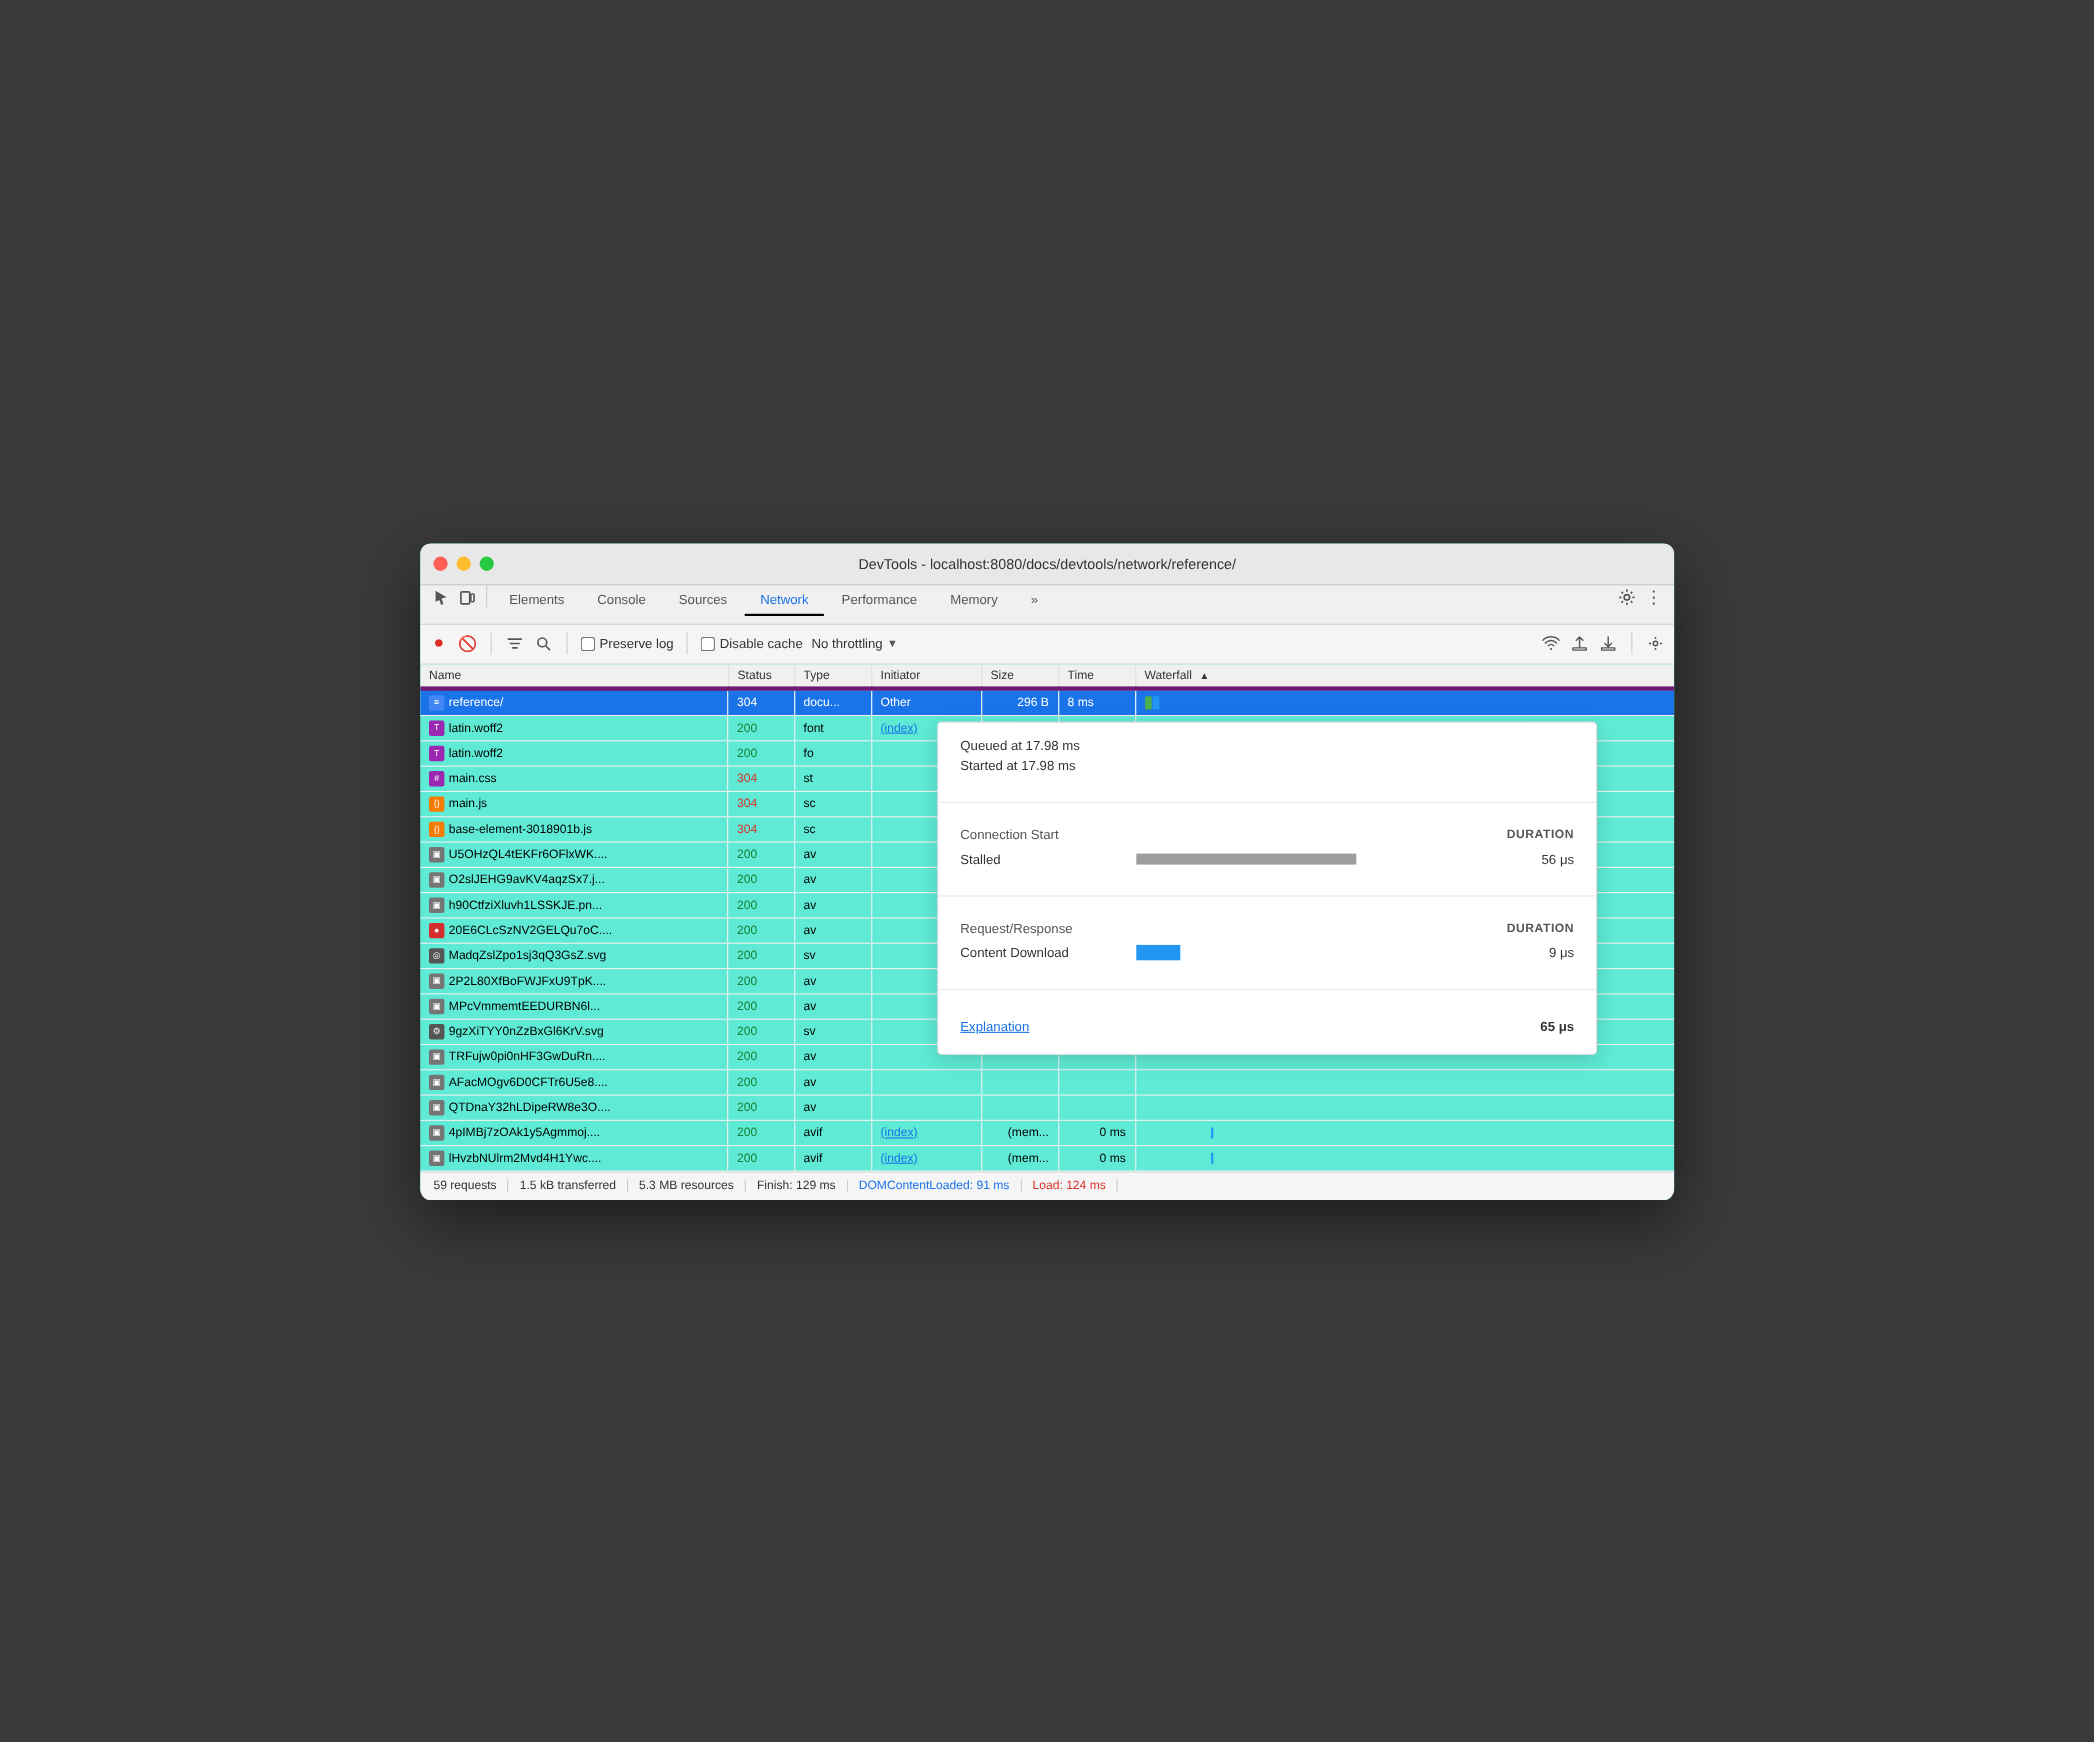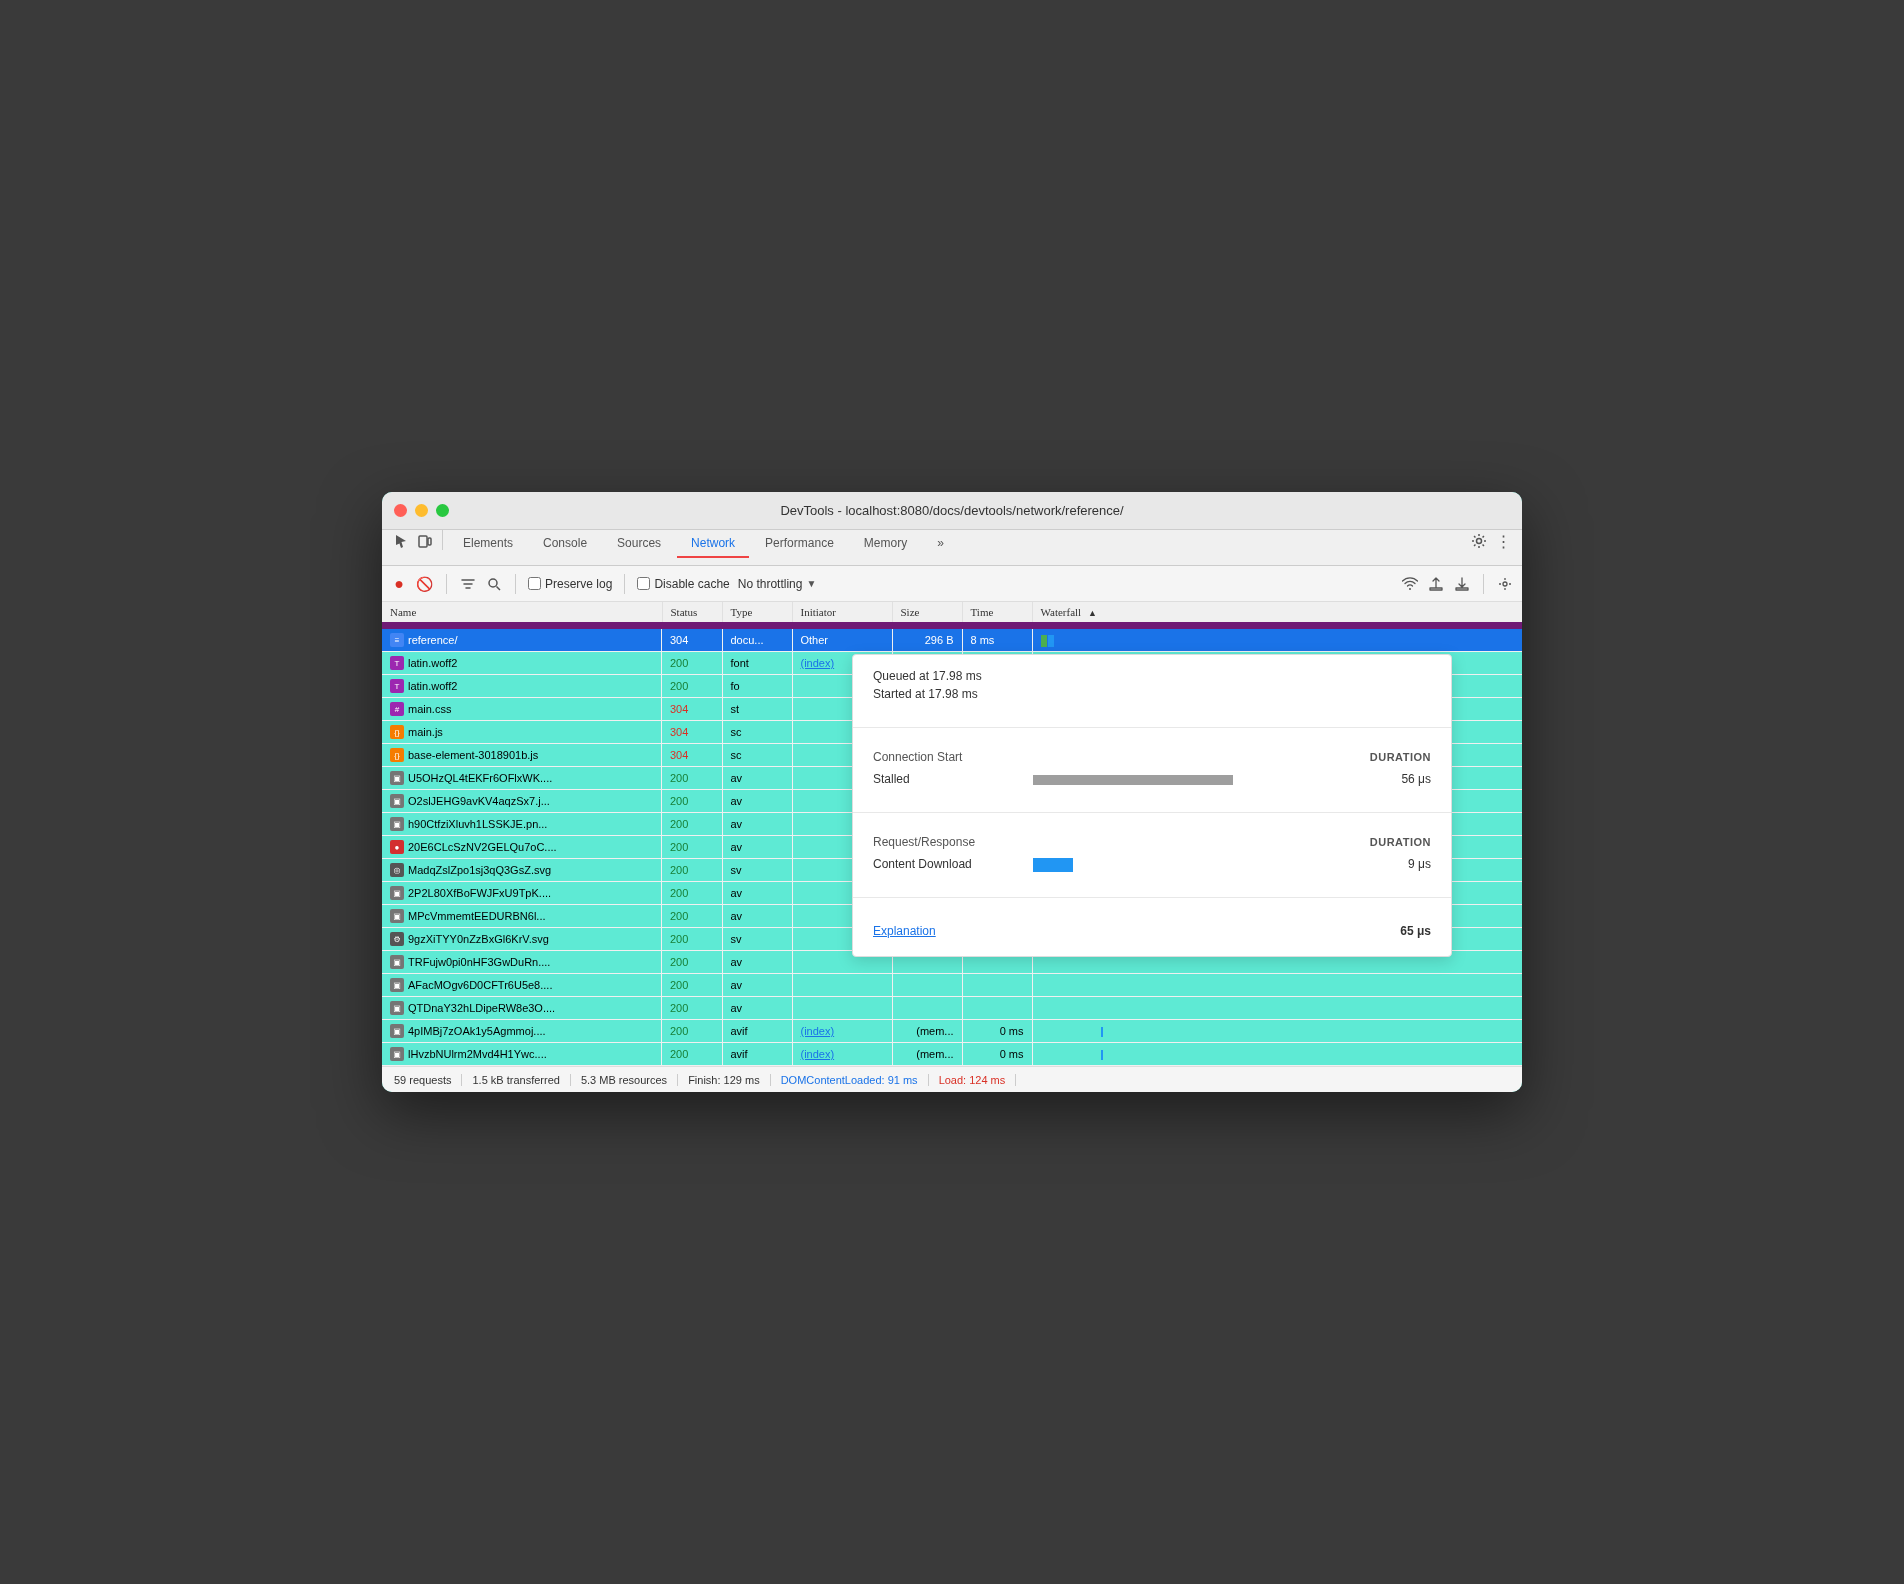--- a/index.html
+++ b/index.html
@@ -68,21 +68,21 @@
     .tab {
       padding: 6px 14px;
       font-size: 12px;
       color: #555;
       cursor: pointer;
       border-bottom: 2px solid transparent;
       white-space: nowrap;
     }
     .tab.active {
       color: #1a73e8;
-      border-bottom: 2px solid #ef4444;
+      border-bottom: 2px solid #000000;
     }
     .filter-bar {
       background: #f5f5f5;
       border-bottom: 1px solid #ddd;
       display: flex;
       align-items: center;
       padding: 4px 8px;
       gap: 8px;
       height: 36px;
     }
@@ -109,22 +109,21 @@
       cursor: pointer;
     }
     .checkbox-label input { cursor: pointer; }
     .network-table {
       width: 100%;
       border-collapse: collapse;
       font-size: 11px;
     }
     .network-table thead tr {
       background: #f0f0f0;
-      border-bottom: 7px solid #701a75;
-      font-family: Liberation Serif, serif;
+      border-bottom: 4px solid #701a75;
     }
     .network-table th {
       padding: 4px 8px;
       text-align: left;
       font-weight: 500;
       font-size: 11px;
       color: #333;
       border-right: 1px solid #e0e0e0;
       white-space: nowrap;
       user-select: none;

